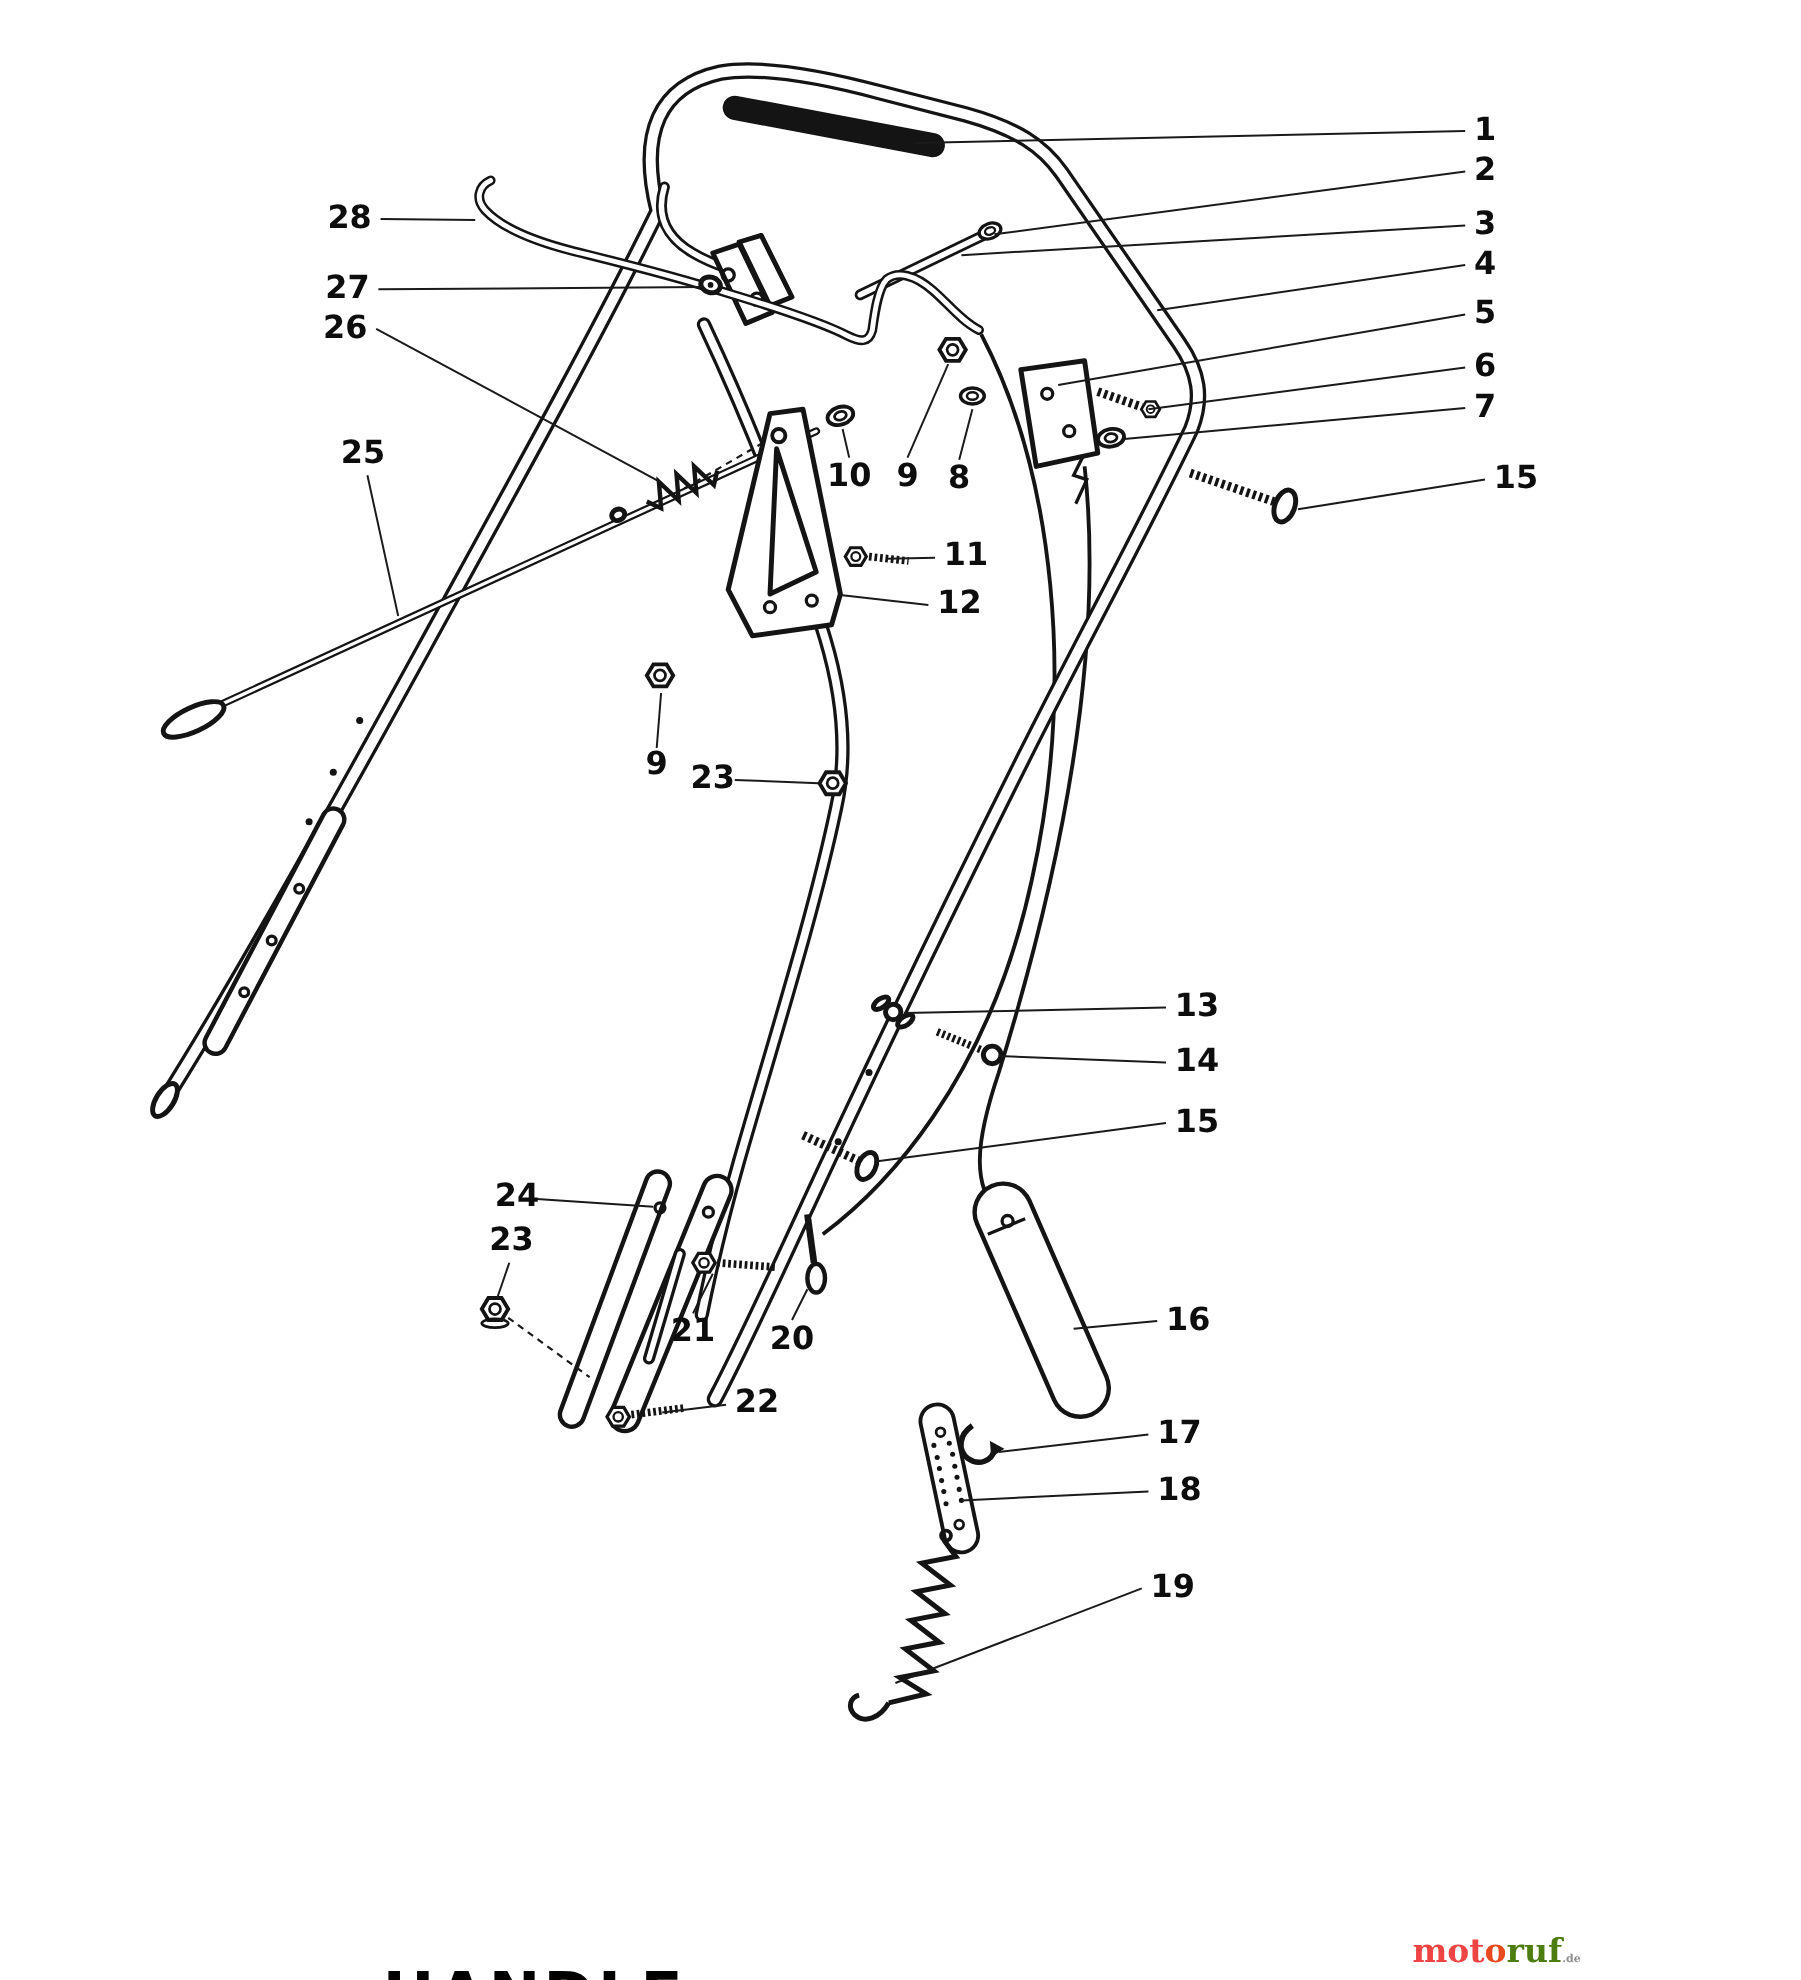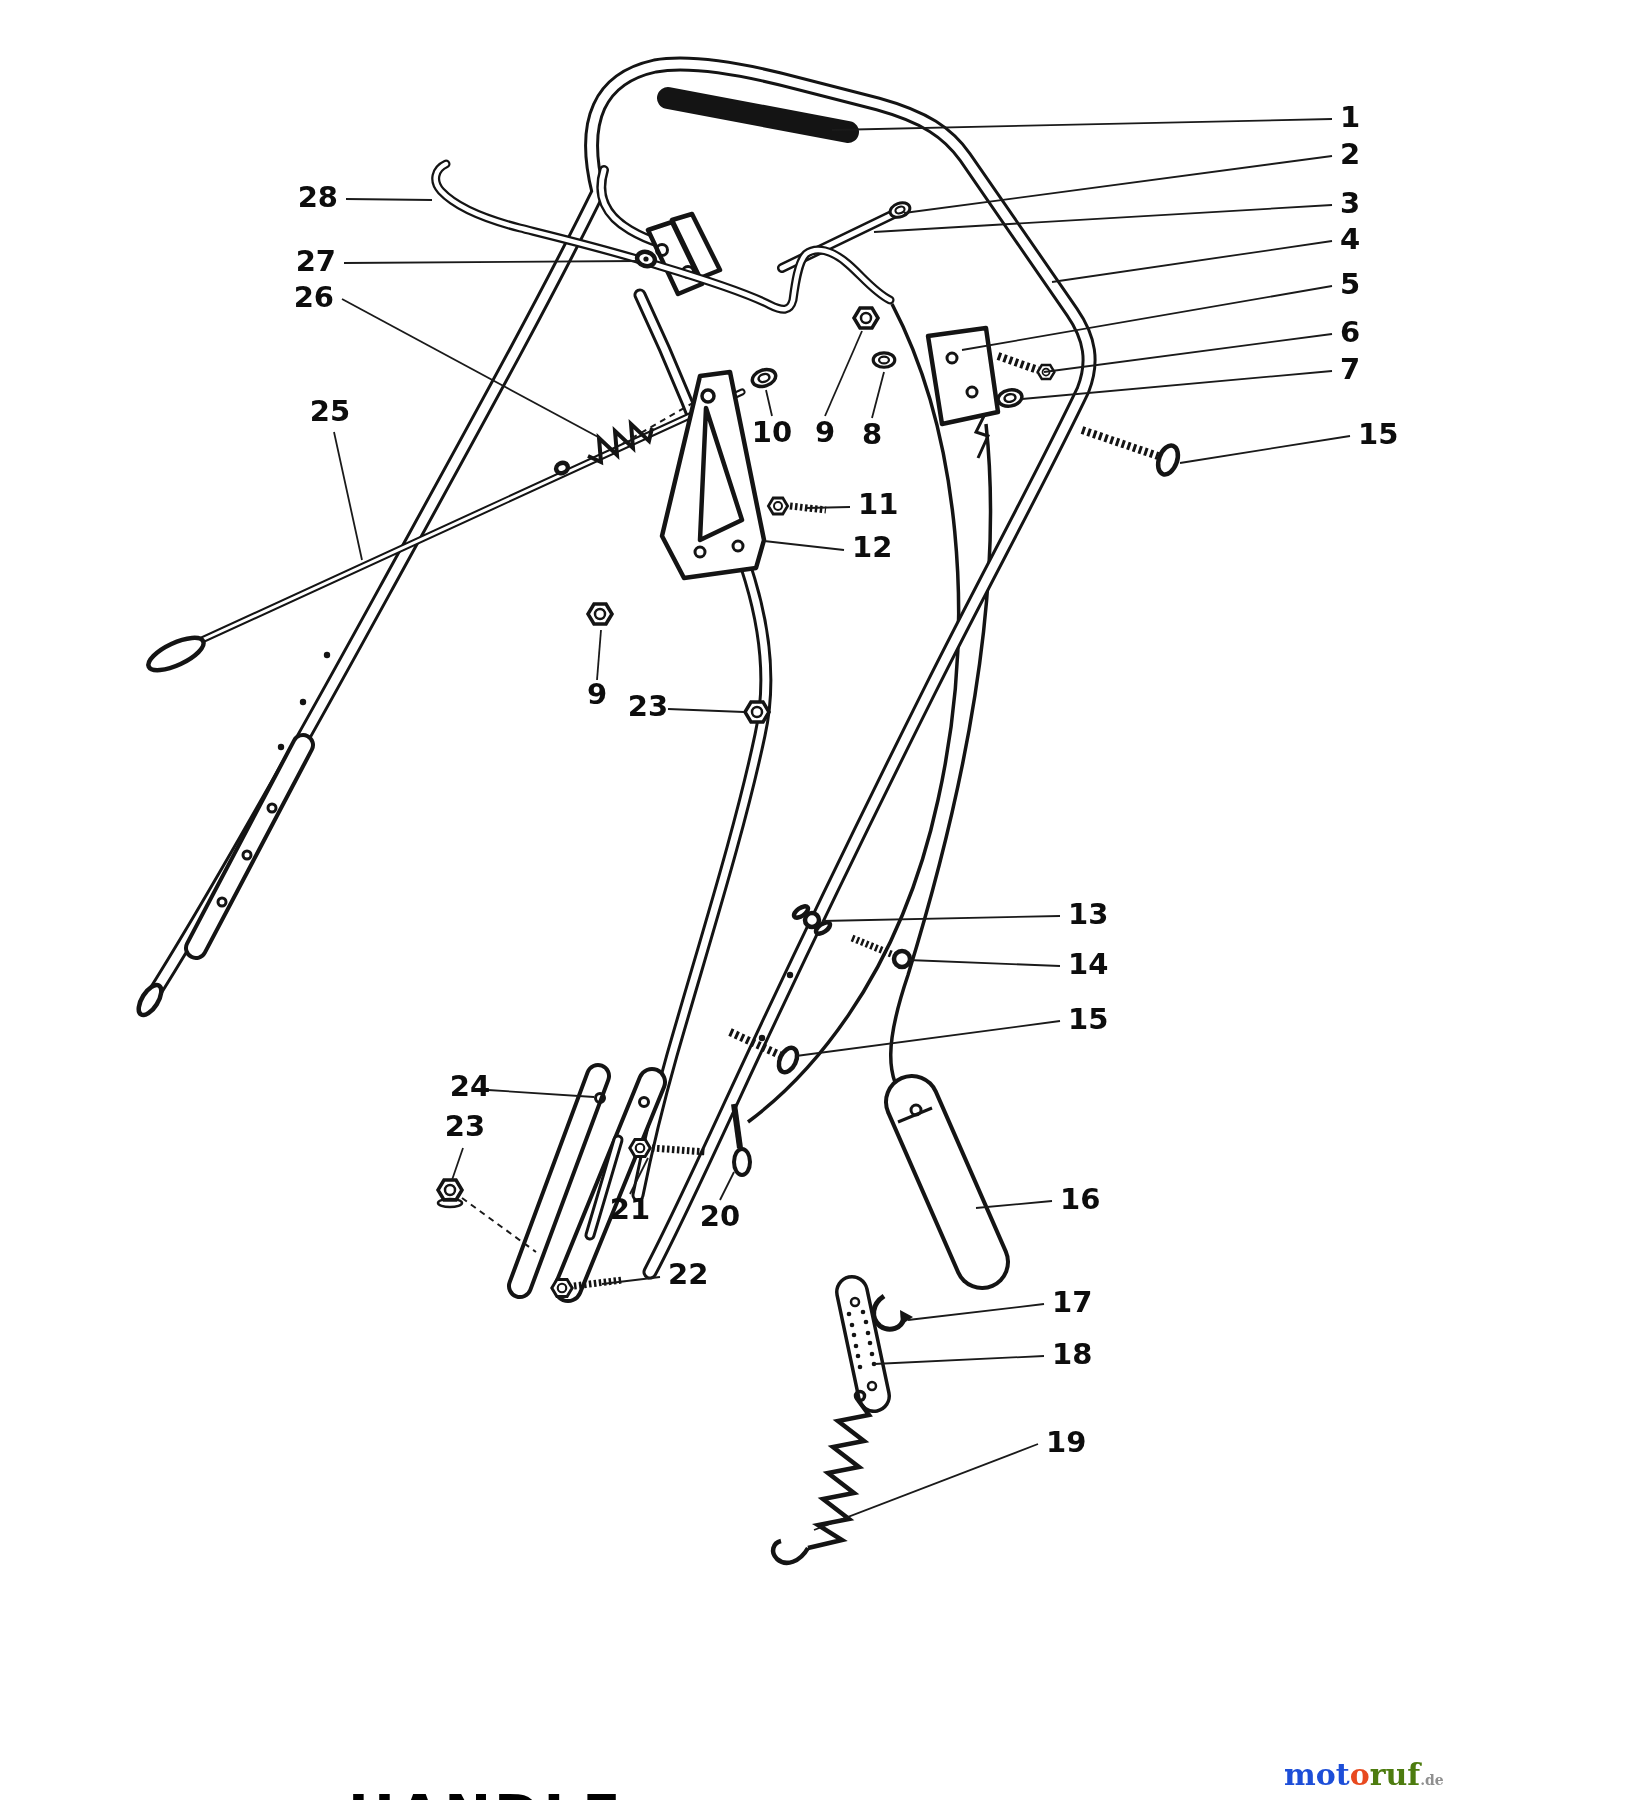--- a/index.html
+++ b/index.html
@@ -10,21 +10,21 @@
   .tube-o{fill:none;stroke:#141414;stroke-linecap:round;stroke-linejoin:round;}
   .tube-i{fill:none;stroke:#ffffff;stroke-linecap:round;stroke-linejoin:round;}
   .thin{fill:none;stroke:#141414;}
   .plate{fill:#ffffff;stroke:#141414;stroke-width:4.5;stroke-linejoin:round;}
   .leader{fill:none;stroke:#1a1a1a;stroke-width:1.8;}
   .dashline{fill:none;stroke:#1a1a1a;stroke-width:2;stroke-dasharray:6 5;}
   text.callout{font-family:"DejaVu Sans",sans-serif;font-weight:bold;font-size:29px;fill:#0d0d0d;}
   
   .watermark{position:absolute;left:1284px;top:1758px;font-family:"DejaVu Serif",serif;
              font-weight:bold;font-size:30px;line-height:34px;white-space:nowrap;}
-  .watermark .tld{font-size:14px;font-weight:bold;vertical-align:baseline;}
+  .watermark .tld{font-size:10px;font-weight:bold;vertical-align:baseline;}
   
   .caption-clip{position:absolute;left:348px;top:1787px;width:640px;height:13px;overflow:hidden;}
   .caption-clip .caption-text{display:block;font-family:"DejaVu Sans",sans-serif;font-weight:bold;
              font-size:56px;line-height:56px;letter-spacing:3px;color:#000;}
 </style>
 </head>
 <body>
 
 <div class="page">
 
@@ -271,20 +271,20 @@
         <polyline points="1044,1304 908,1320" class="leader"></polyline>
         <text x="1052" y="1312" text-anchor="start" class="callout">17</text>
         <polyline points="1044,1356 874,1364" class="leader"></polyline>
         <text x="1052" y="1364" text-anchor="start" class="callout">18</text>
         <polyline points="1038,1444 814,1530" class="leader"></polyline>
         <text x="1046" y="1452" text-anchor="start" class="callout">19</text>
       </g>
   </svg>
 
   <div class="watermark">
-    <span style="color: #1d4ed8;">mot</span><span style="color: rgb(232, 73, 31);">o</span><span style="color: #4d7c0f;">ruf</span><span class="tld" style="color: rgb(143, 143, 143);">.de</span>
+    <span style="color: #ef4444;">mot</span><span style="color: rgb(232, 73, 31);">o</span><span style="color: #4d7c0f;">ruf</span><span class="tld" style="color: rgb(143, 143, 143);">.de</span>
   </div>
 
   <div class="caption-clip">
     <span class="caption-text">HANDLE ASSEMBLY</span>
   </div>
 
 </div>
 
 </body></html>

